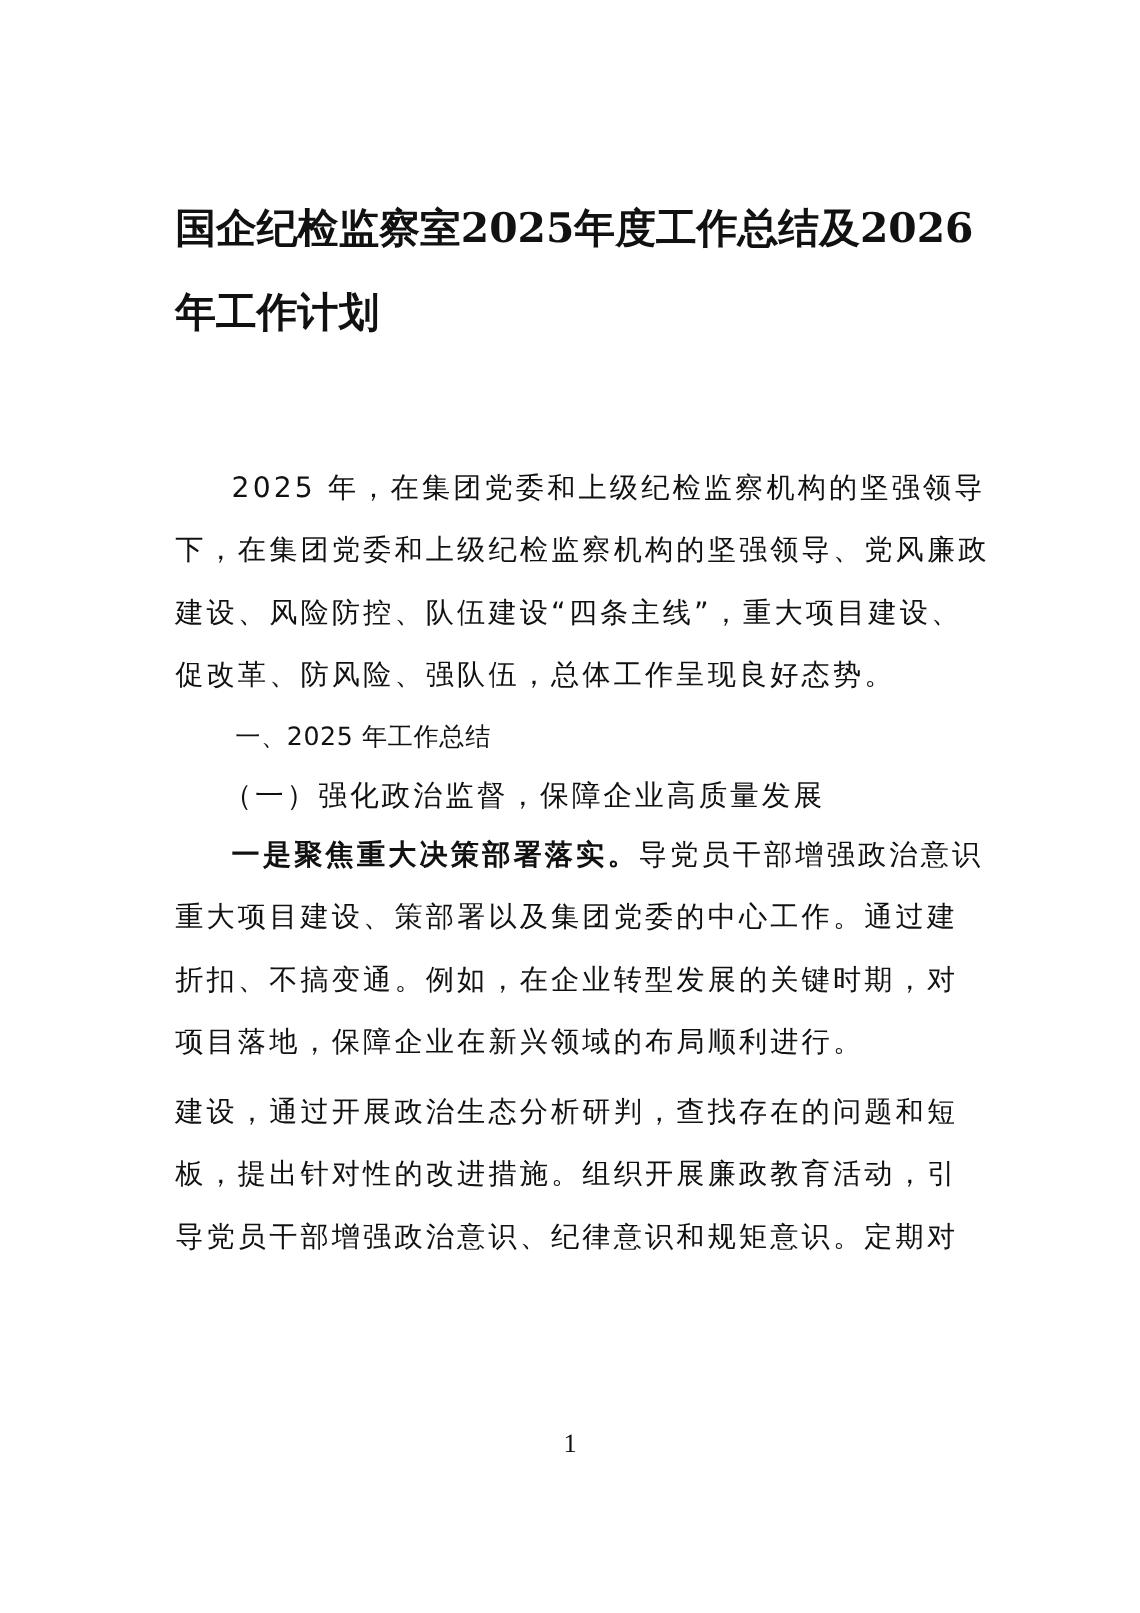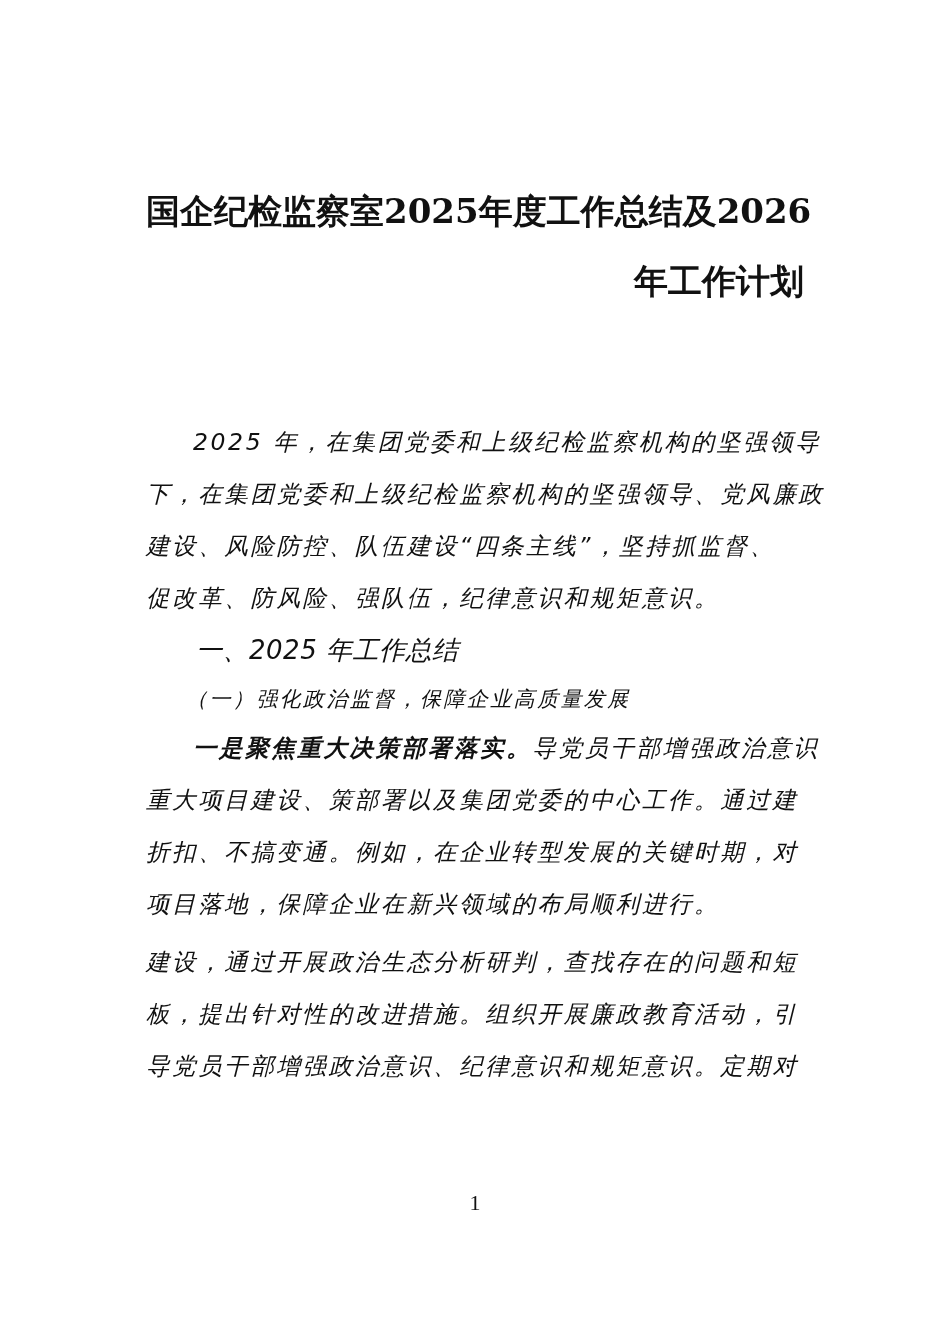--- a/index.html
+++ b/index.html
@@ -18,72 +18,71 @@
     .page {
       position: absolute;
       left: 0; top: 0;
       width: 950px;
       height: 1344px;
       background: #ffffff;
     }
     .title {
       position: absolute;
       left: 146px;
-      top: 176px;
+      top: 156px;
       width: 658px;
-      text-align: right;
+      text-align: left;
       font-family: "DejaVu Serif", "Liberation Serif", serif;
       font-weight: bold;
       font-size: 34px;
       line-height: 70px;
       letter-spacing: 0px;
       margin: 0;
     }
     .title .line {
       display: block;
       white-space: nowrap;
     }
     .body {
       position: absolute;
       left: 146px;
-      top: 416px;
+      top: 380px;
       width: 660px;
       font-family: "DejaVu Sans", "Liberation Sans", sans-serif;
       font-size: 23.5px;
       line-height: 52px;
-      font-style: italic;
     }
     .para {
       margin: 0;
       text-indent: 47px;
       text-align: justify;
       text-align-last: left;
       letter-spacing: 2.6px;
     }
     .para .ln {
       display: block;
       white-space: nowrap;
     }
     .para .ln.first {
       padding-left: 47px;
     }
     .para { text-indent: 0; }
     .heading1 {
       margin: 0;
       padding-left: 50px;
       font-family: "DejaVu Sans", "Liberation Sans", sans-serif;
-      font-size: 26px;
+      font-size: 21px;
       line-height: 52px;
       letter-spacing: 0.5px;
       white-space: nowrap;
     }
     .heading2 {
       margin: 0;
       padding-left: 40px;
-      font-size: 21px;
+      font-size: 24px;
       line-height: 46px;
       letter-spacing: 2.4px;
       white-space: nowrap;
     }
     .lead {
       font-weight: bold;
     }
     .gap { height: 6px; }
     .page-number {
       position: absolute;
@@ -104,22 +103,22 @@
   <h1 class="title">
     <span class="line">国企纪检监察室2025年度工作总结及2026</span>
     <span class="line">年工作计划</span>
   </h1>
 
   <div class="body">
 
     <div class="para">
       <span class="ln first">2025 年，在集团党委和上级纪检监察机构的坚强领导</span>
       <span class="ln">下，在集团党委和上级纪检监察机构的坚强领导、党风廉政</span>
-      <span class="ln">建设、风险防控、队伍建设“四条主线”，坚持抓监督、</span>
-      <span class="ln">促改革、防风险、强队伍，纪律意识和规矩意识。</span>
+      <span class="ln">建设、风险防控、队伍建设“四条主线”，重大项目建设、</span>
+      <span class="ln">促改革、防风险、强队伍，总体工作呈现良好态势。</span>
     </div>
 
     <div class="heading1">一、2025 年工作总结</div>
 
     <div class="heading2">（一）强化政治监督，保障企业高质量发展</div>
 
     <div class="para">
       <span class="ln first"><span class="lead">一是聚焦重大决策部署落实。</span><span>导党员干部增强政治意识</span></span>
       <span class="ln">重大项目建设、策部署以及集团党委的中心工作。通过建</span>
       <span class="ln">折扣、不搞变通。例如，在企业转型发展的关键时期，对</span>

